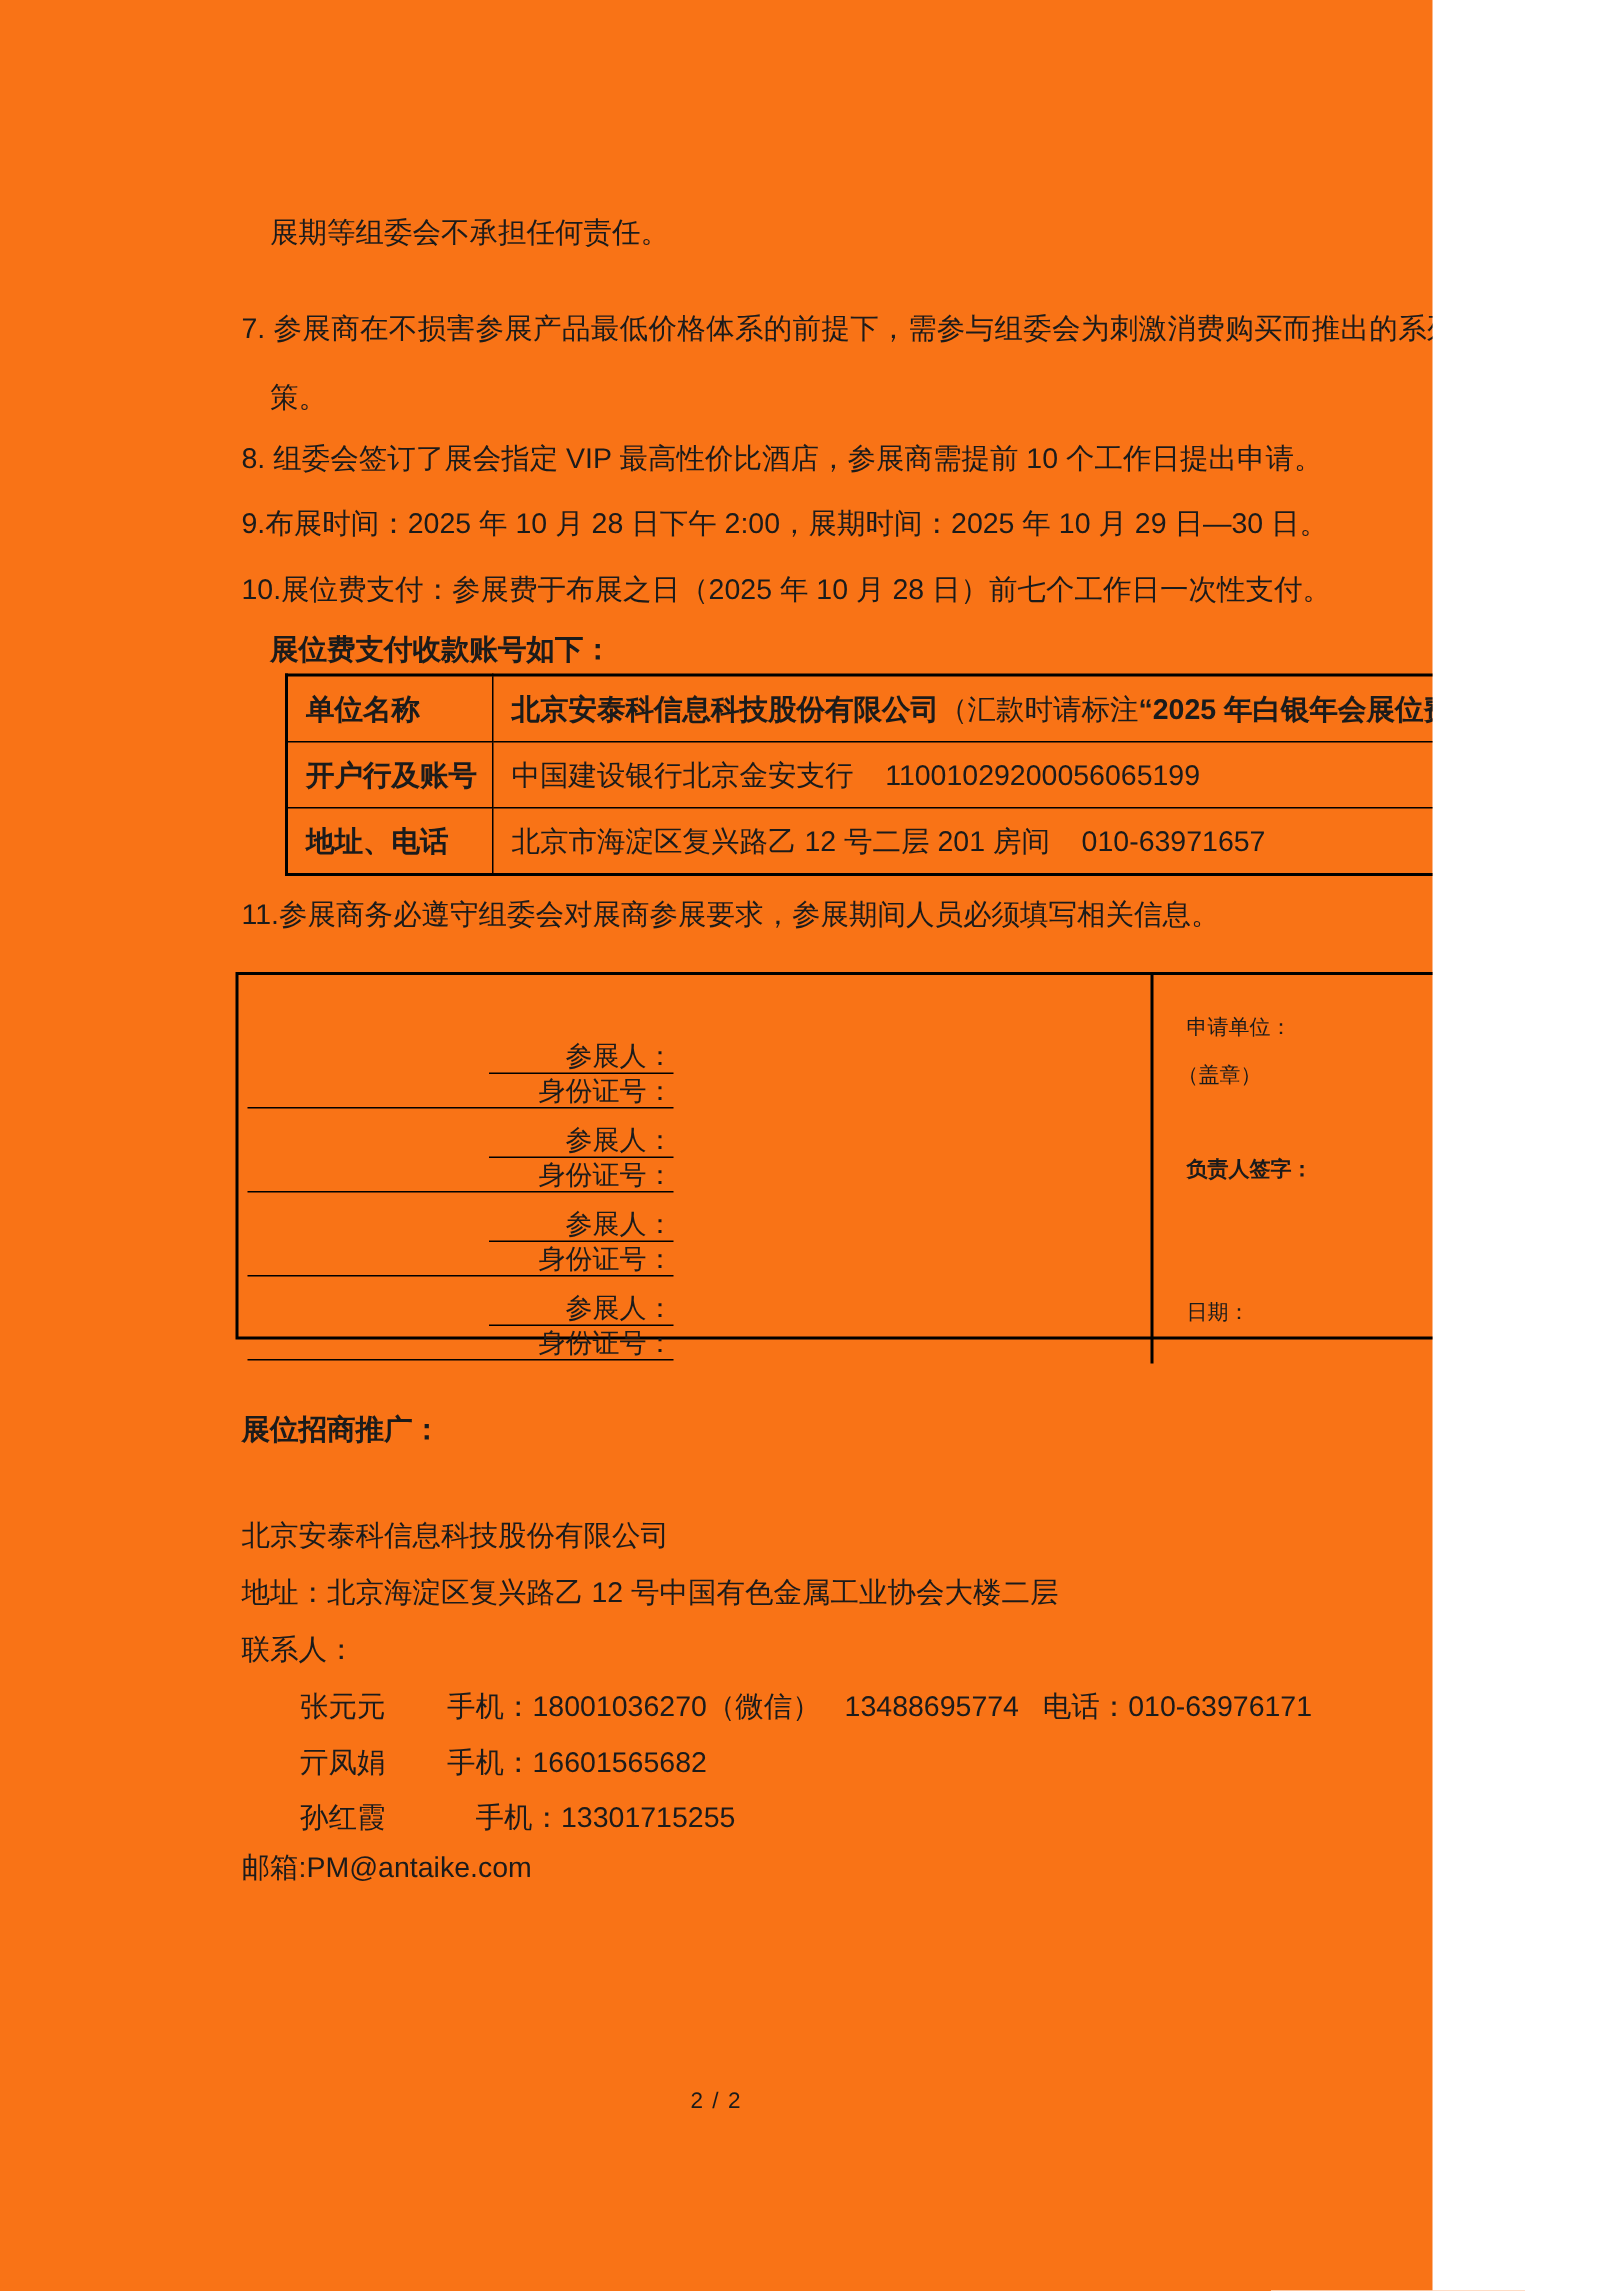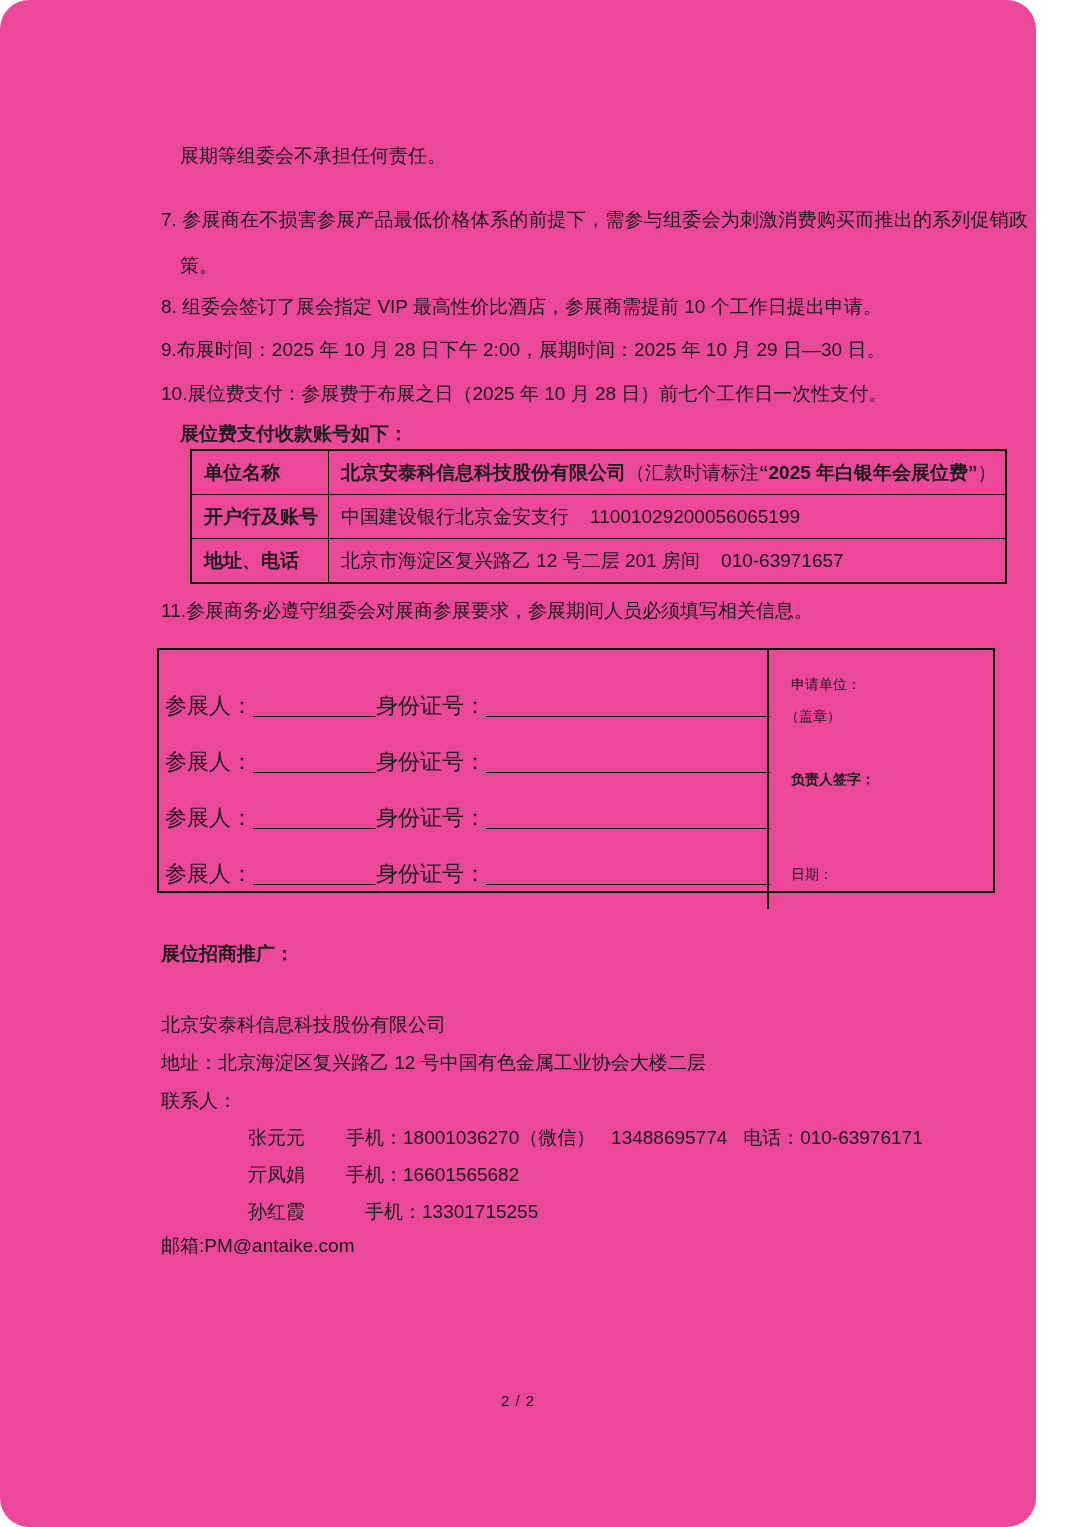--- a/index.html
+++ b/index.html
@@ -1,24 +1,23 @@
 <!DOCTYPE html>
 <html><head>
 <meta charset="utf-8">
 <style>
   html, body { margin:0; padding:0; background:#ffffff; }
   .page {
     position:relative;
-    width:1036px; height:1527px;
-    background:#ec4899;
+    width:955px; height:1527px;
+    background:#f97316;
     color:#1b1b1b;
     font-family:"Liberation Sans", sans-serif;
     font-size:19px;
     overflow:hidden;
-    border-radius:29px;
   }
   .abs { position:absolute; line-height:26px; white-space:pre-wrap; }
   .bold { font-weight:bold; }
 
   
   .clause-wrap {
     position:absolute;
     width:848px;
     line-height:46px;
     text-align:justify;
@@ -50,30 +49,30 @@
     border:2px solid #000;
   }
   .form-divider {
     position:absolute; top:0; left:608px;
     width:1.5px; height:259px; 
     background:#000;
   }
   .p-row {
     position:absolute; left:6px;
     display:flex; align-items:flex-end;
-    height:24px; font-size:22px;
+    height:24px; font-size:18px;flex-direction:column;
   }
   .p-row .lbl { line-height:22px; white-space:nowrap; }
   .blank { border-bottom:1.5px solid #000; height:20px; }
   .blank-1 { width:123px; }
   .blank-2 { width:284px; }
   .form-right-item { position:absolute; font-size:14px; line-height:24px; white-space:nowrap; }
 
   .contact-row { position:absolute; left:200px; display:flex; }
-  .contact-name { width:98px; white-space:nowrap;margin-left:48px; }
+  .contact-name { width:98px; white-space:nowrap; }
   .contact-info { white-space:pre-wrap; }
 
   .footer {
     position:absolute; top:1392px; left:0;
     width:100%; text-align:center;
     font-weight:normal; font-size:15px; letter-spacing:1px;
   }
 </style>
 </head>
 <body>

